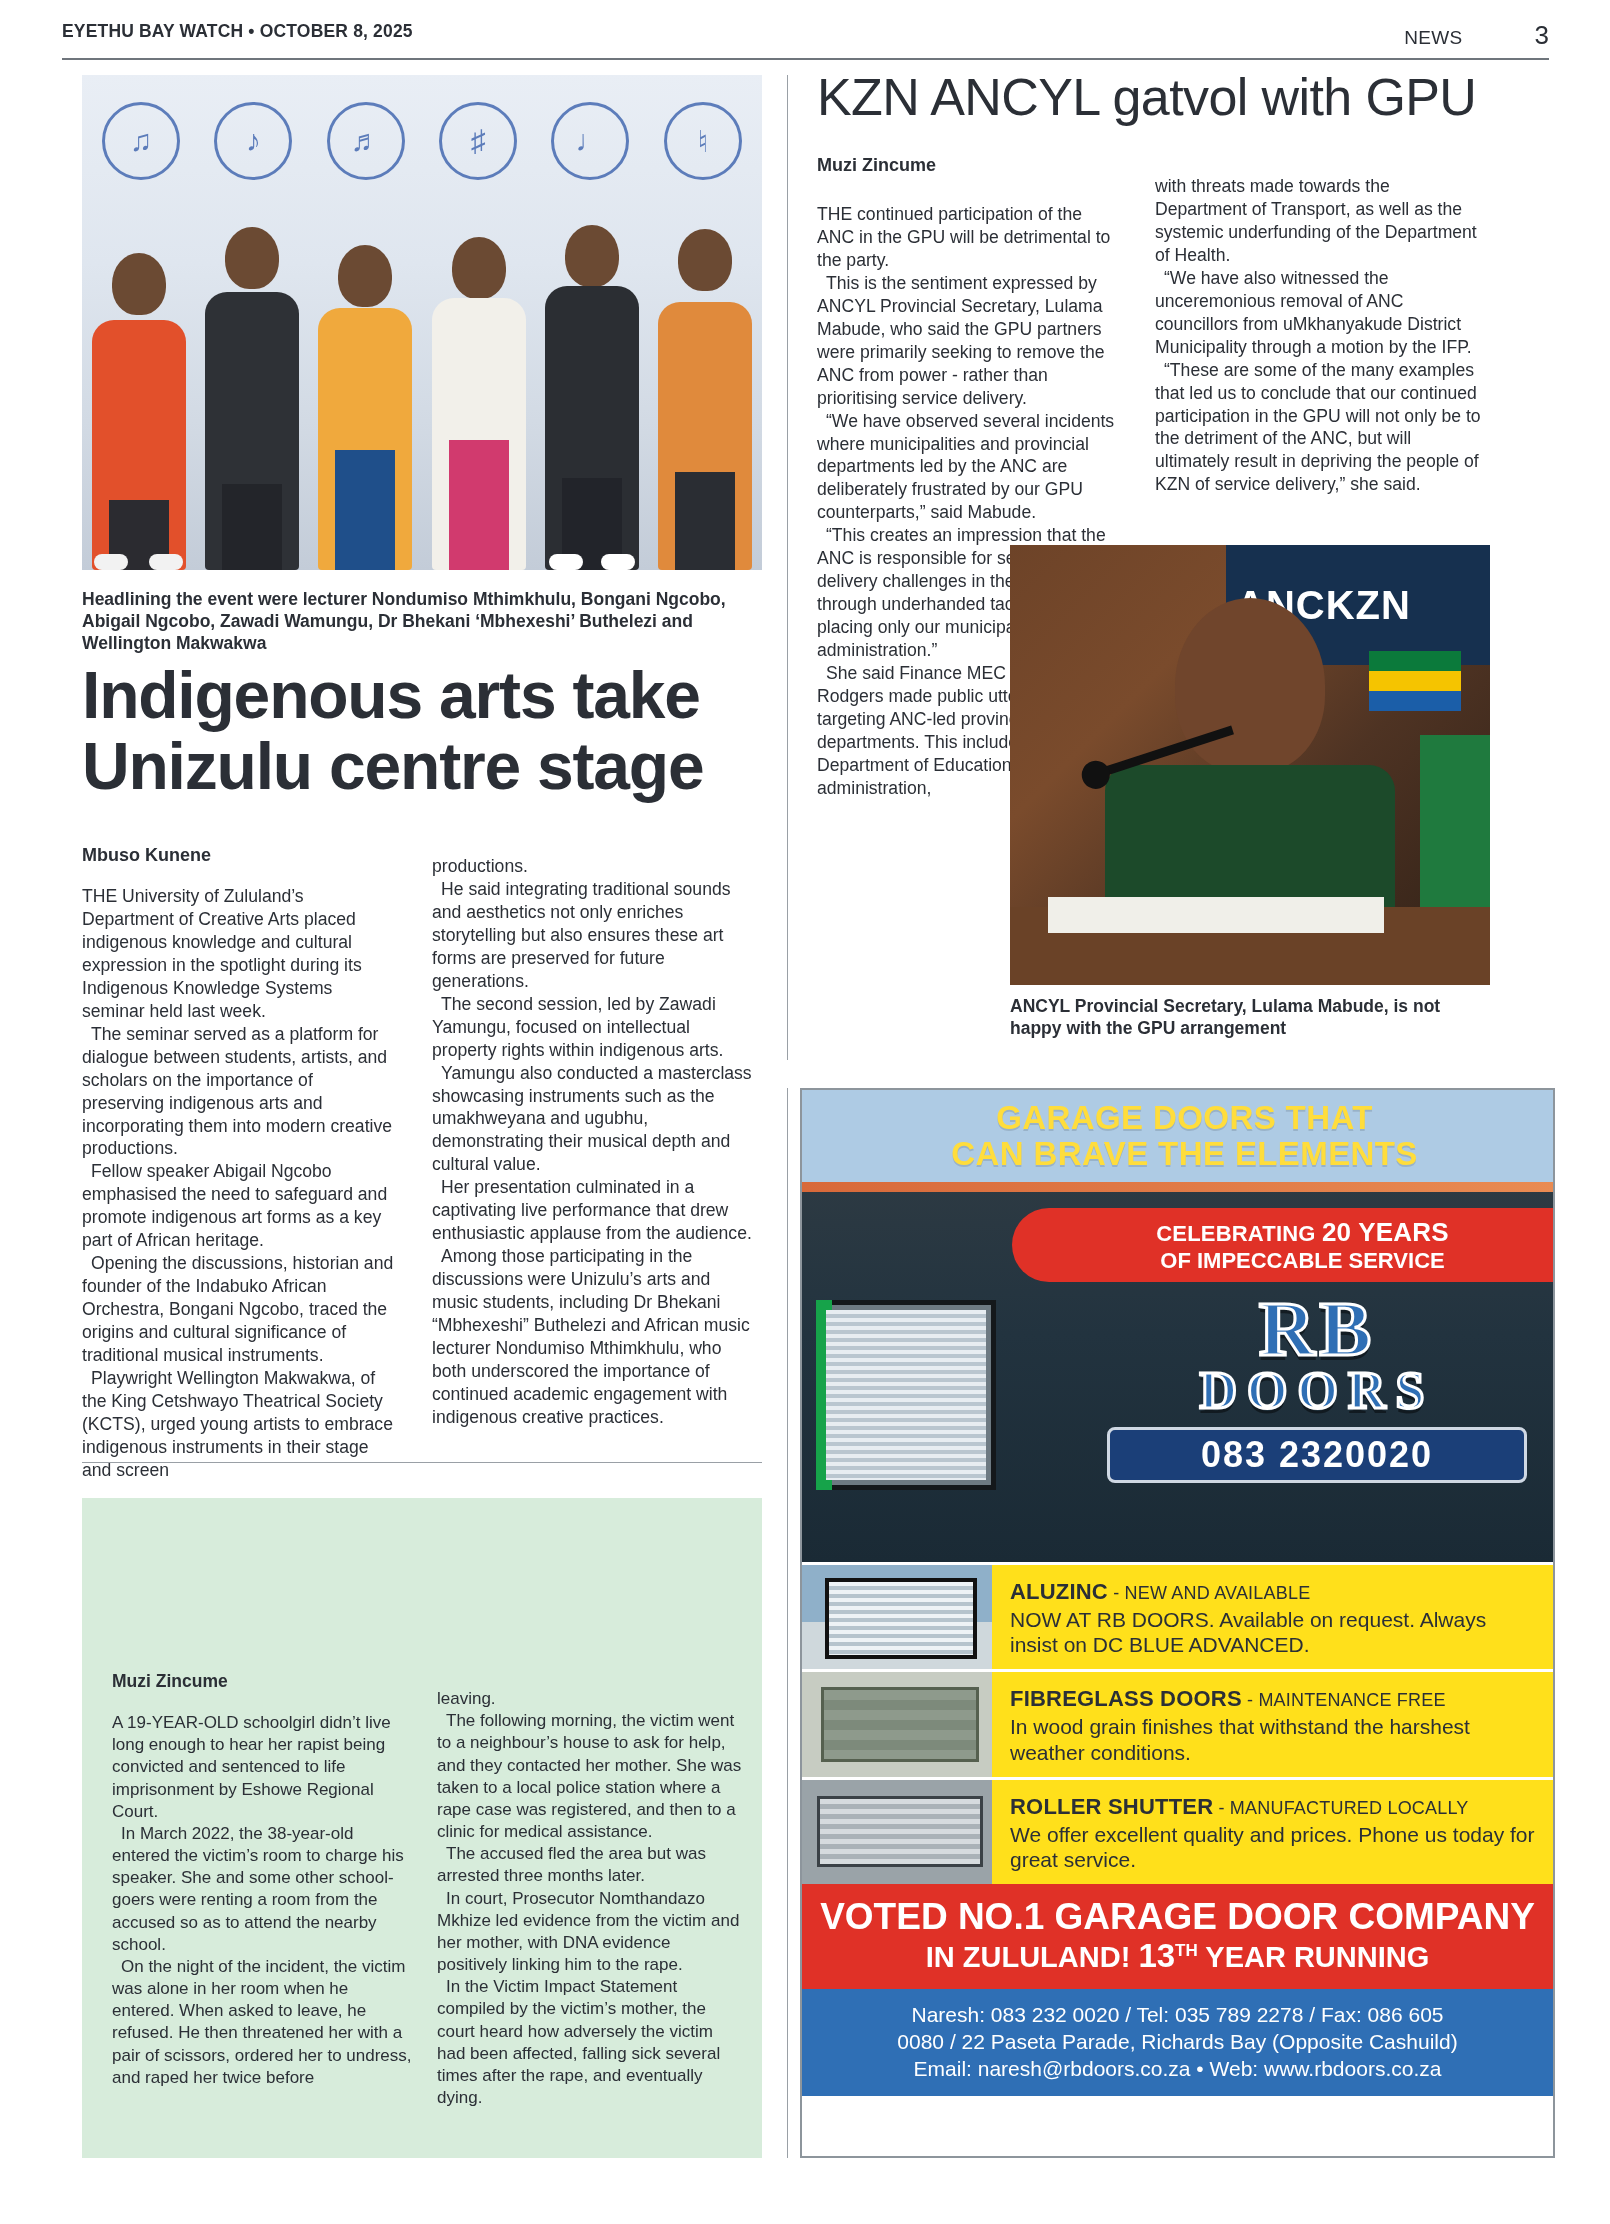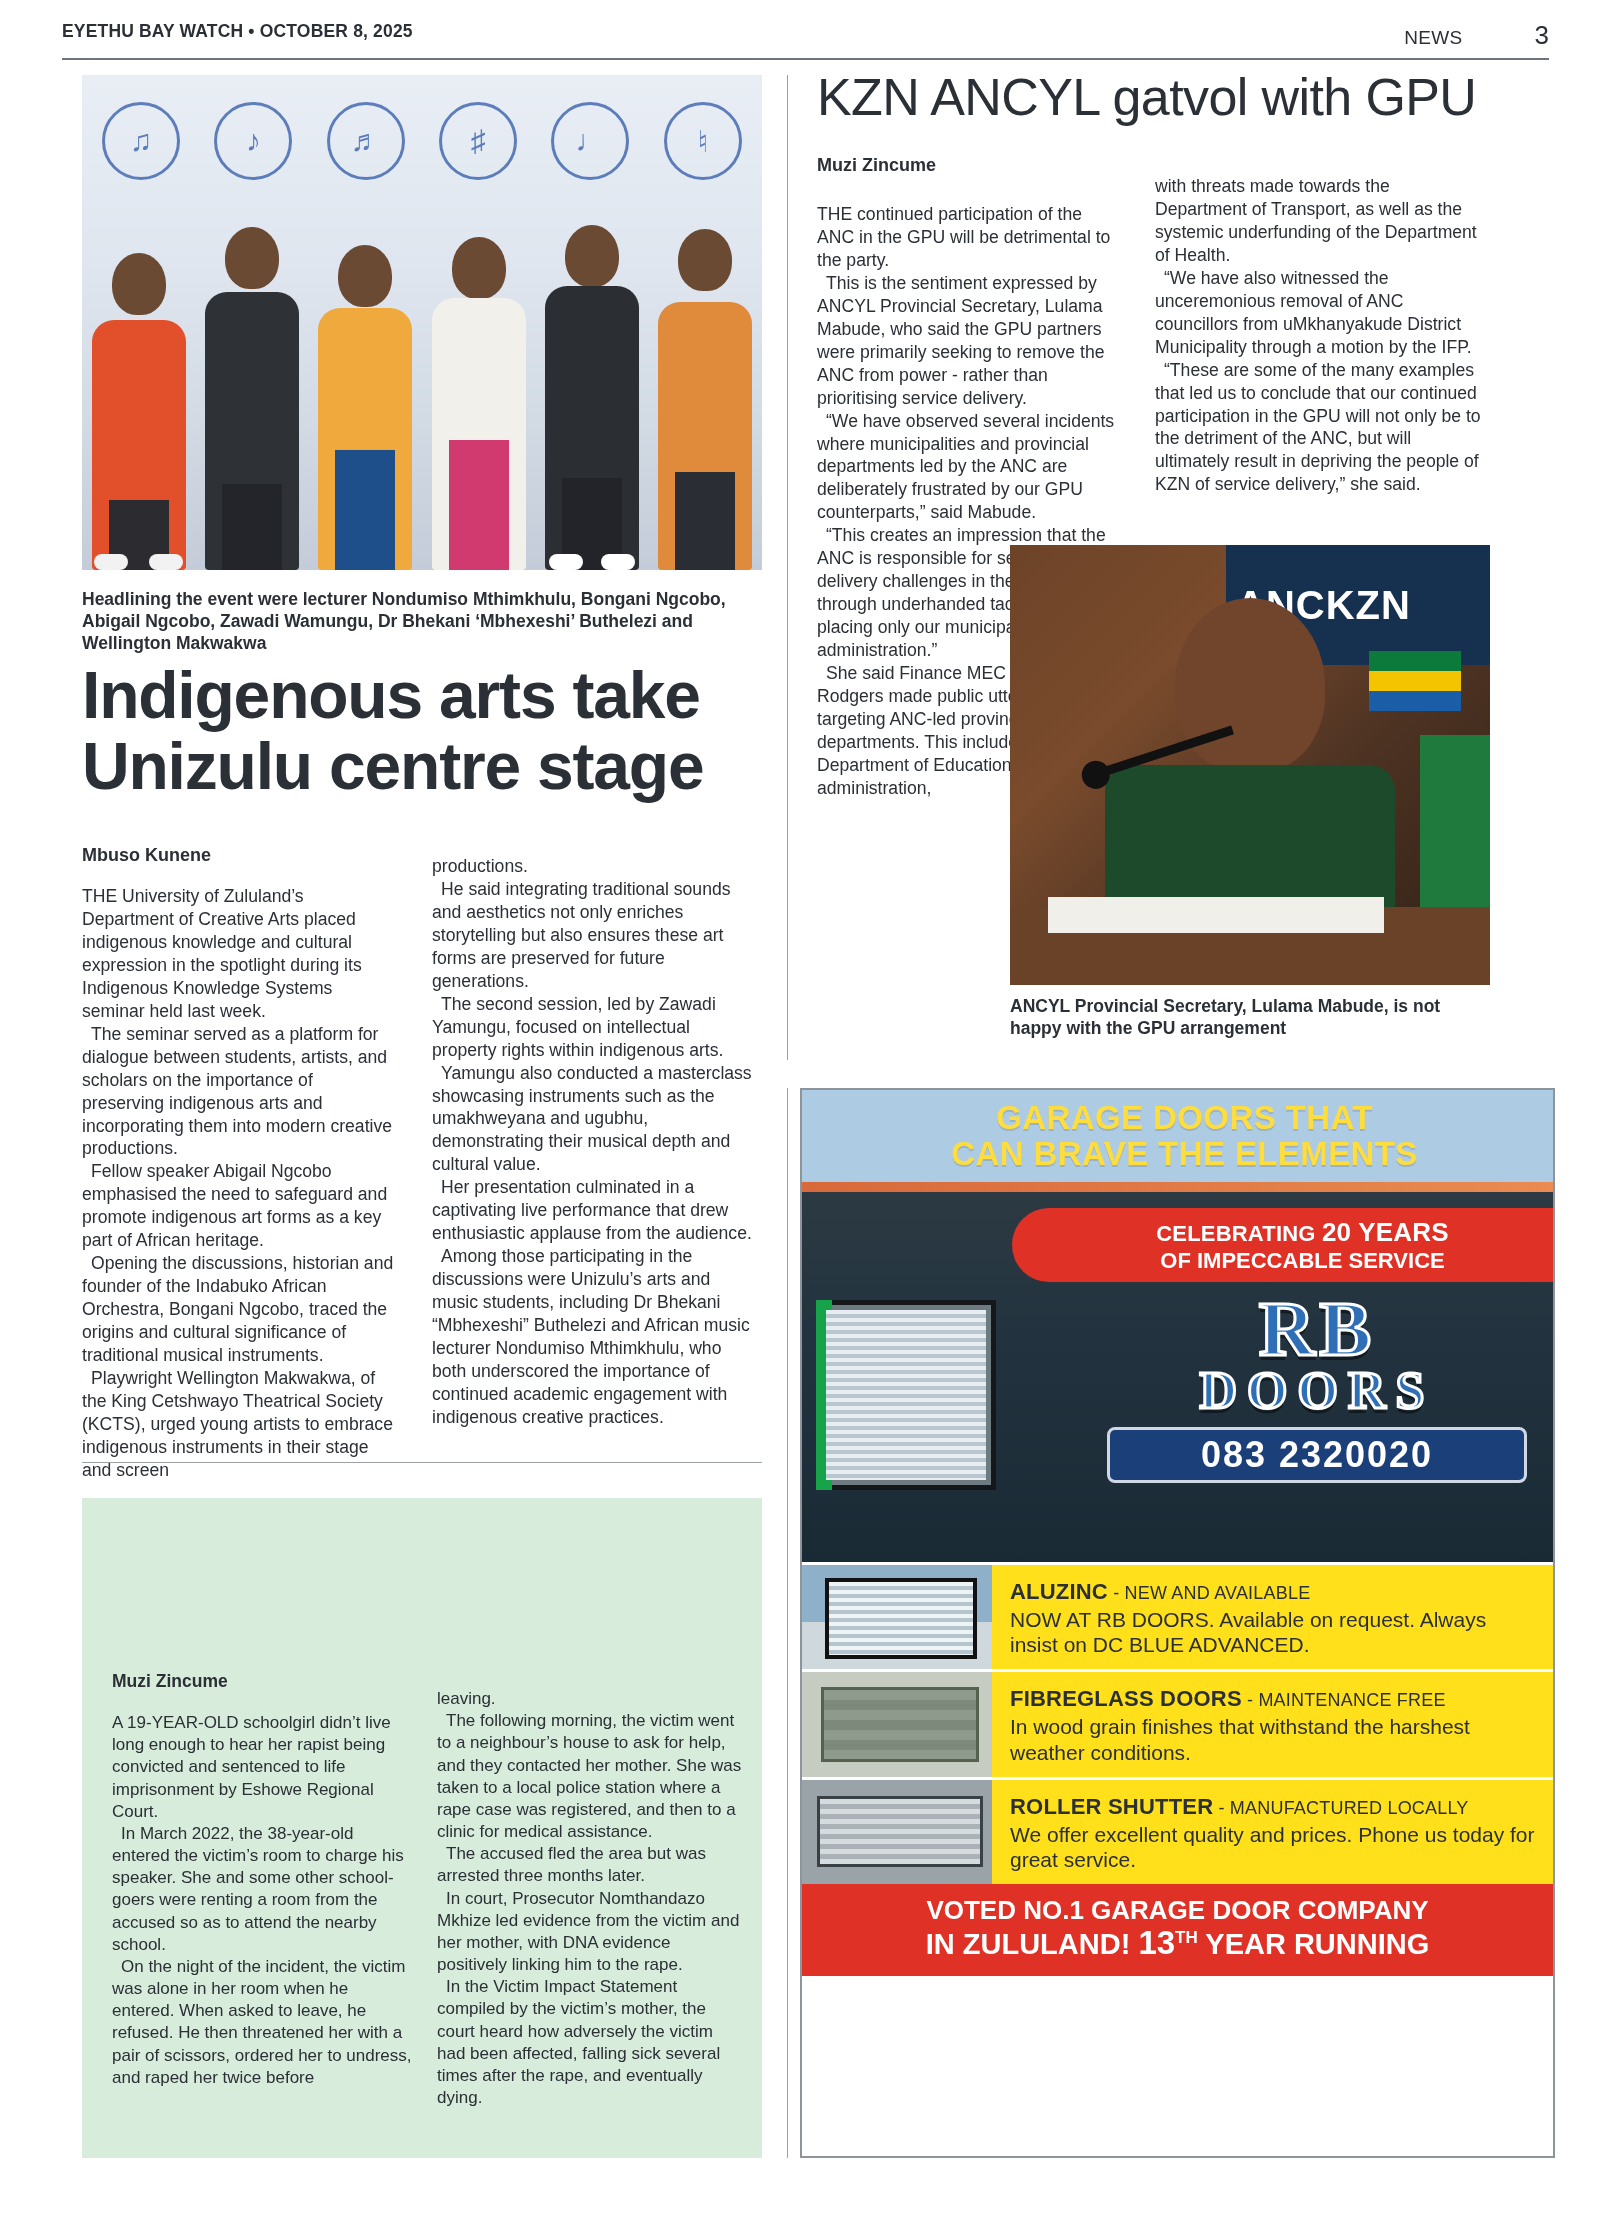--- a/index.html
+++ b/index.html
@@ -160,21 +160,21 @@
       background: repeating-linear-gradient(180deg,#eef3f6 0 4px,#b6c4cd 4px 8px); border:4px solid #111; }
   .thumb-fibre { background:#c7ccc2; position:relative; }
   .thumb-fibre:after { content:""; position:absolute; left:10%; top:14%; width:80%; height:66%;
       background: repeating-linear-gradient(180deg,#8e9a8c 0 10px,#7d8a7b 10px 20px); border:3px solid #55604f; }
   .thumb-roller { background:#9aa3a8; position:relative; }
   .thumb-roller:after { content:""; position:absolute; left:8%; top:16%; width:84%; height:62%;
       background: repeating-linear-gradient(180deg,#d6dbde 0 5px,#aab2b7 5px 10px); border:3px solid #3a4146; }
 
   .ad-voted { background:#e03127; color:#fff; text-align:center; padding:12px 8px 14px;
       font-family:"Liberation Sans Narrow","Liberation Sans",sans-serif; }
-  .ad-voted .v1 { font-size: 26px; font-weight: 800; line-height:1.12; }
+  .ad-voted .v1 { font-size: 37px; font-weight: 800; line-height:1.12; }
   .ad-voted .v2 { font-size: 29px; font-weight: 800; line-height:1.12; }
   .ad-voted .v2 b { font-size: 33px; }
   .ad-voted sup { font-size: 17px; }
   .ad-contact { background:#2f6fb5; color:#fff; text-align:center; padding: 12px 14px 14px;
       font-size: 21px; line-height: 1.3; }
 
   
   #rule-v-top   { left: 787px; top: 75px;   width: 1.3px; height: 985px; }
   #rule-v-bottom{ left: 787px; top: 1088px; width: 1.3px; height: 1070px; }
   #rule-h-mid   { position:absolute; left: 82px; top: 1462px; width: 680px; height: 1.3px; background:#9aa0a6; }
@@ -383,16 +383,21 @@
       </div>
     </div>
 
     <div class="ad-voted">
       <div class="v1">VOTED NO.1 GARAGE DOOR COMPANY</div>
       <div class="v2">
         <span>IN ZULULAND! </span><b>13</b><sup>TH</sup><span> YEAR RUNNING</span>
       </div>
     </div>
 
+    <div class="ad-contact">
+      <div>Naresh: 083 232 0020 / Tel: 035 789 2278 / Fax: 086 605</div>
+      <div>0080 / 22 Paseta Parade, Richards Bay (Opposite Cashuild)</div>
+      <div>Email: naresh@rbdoors.co.za • Web: www.rbdoors.co.za</div>
+    </div>
 
   </div>
 
 </div>
 
 </body></html>

